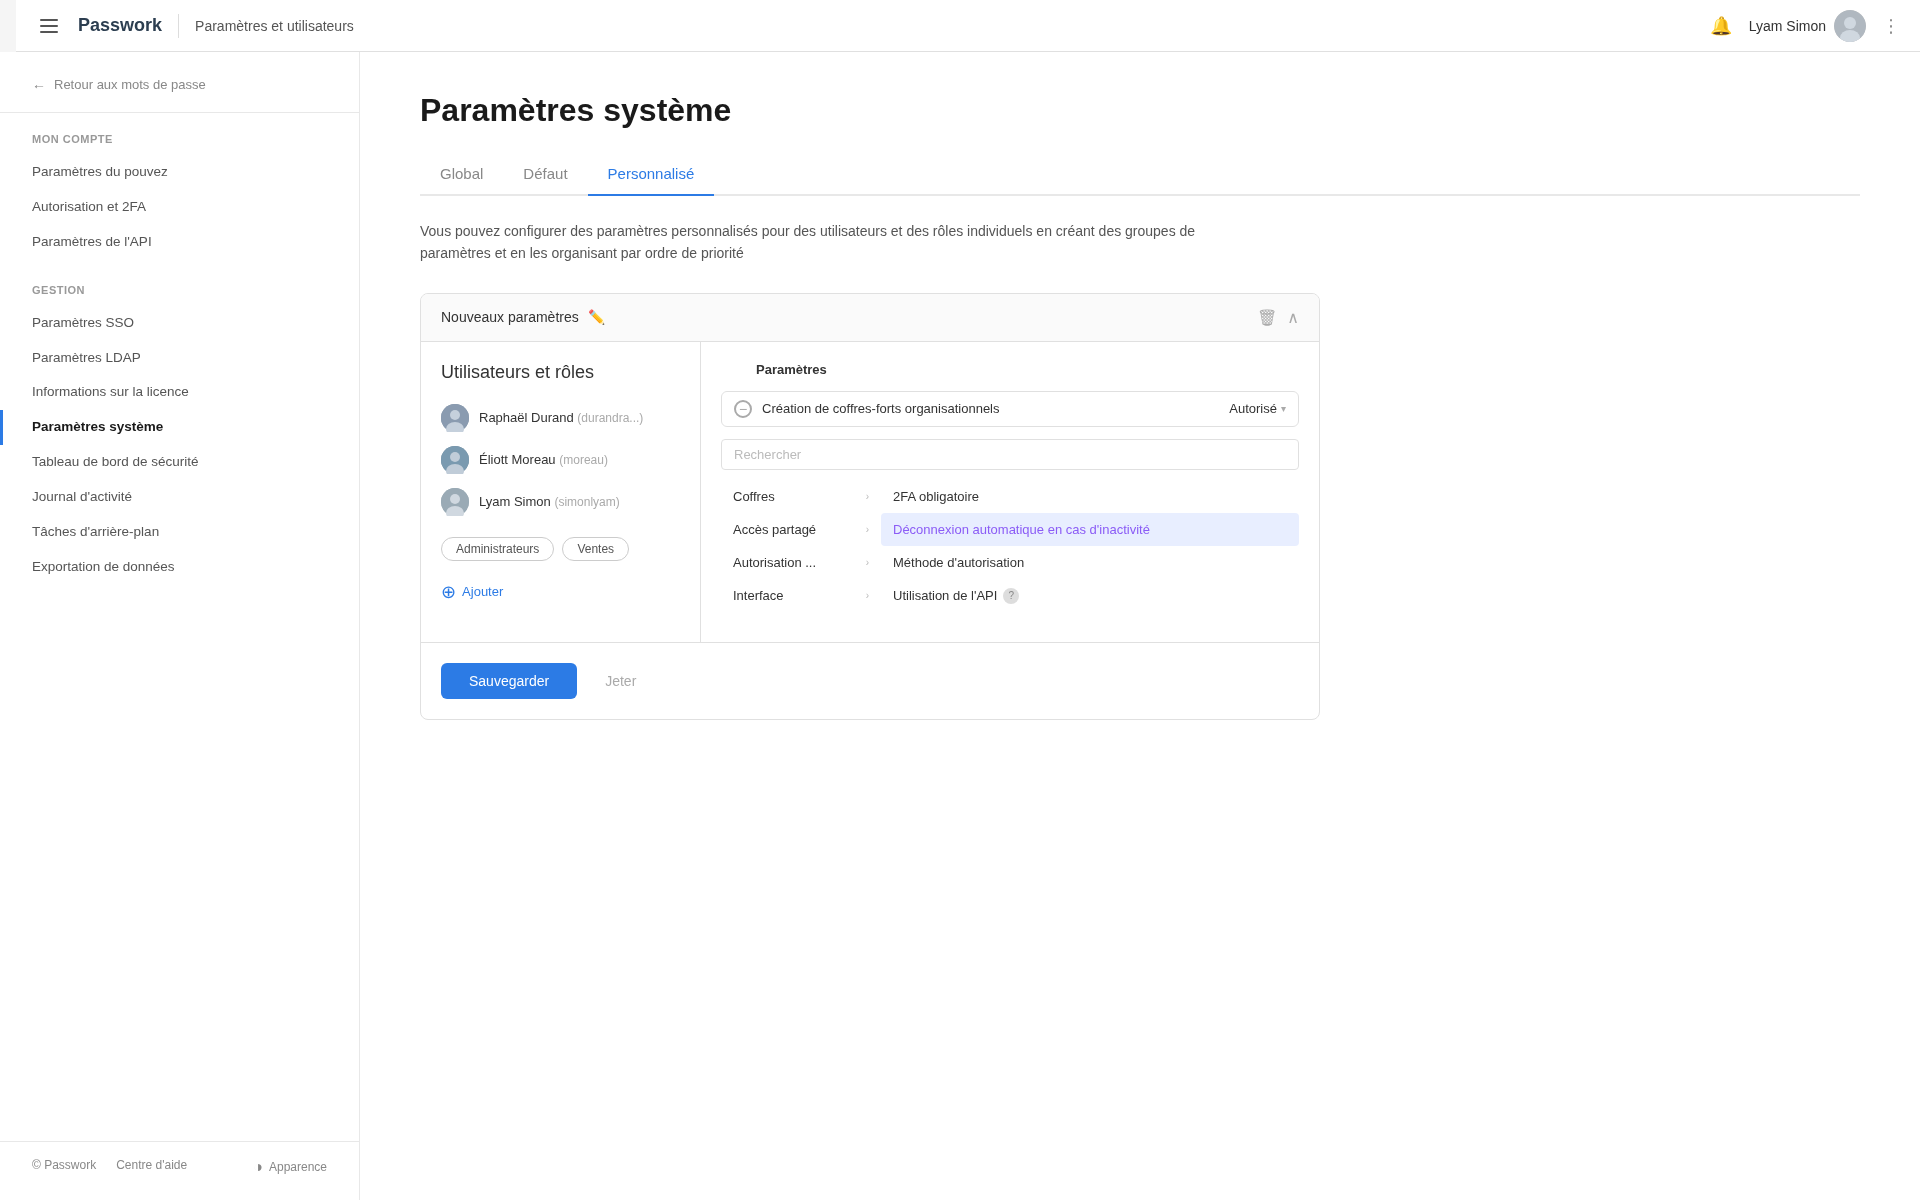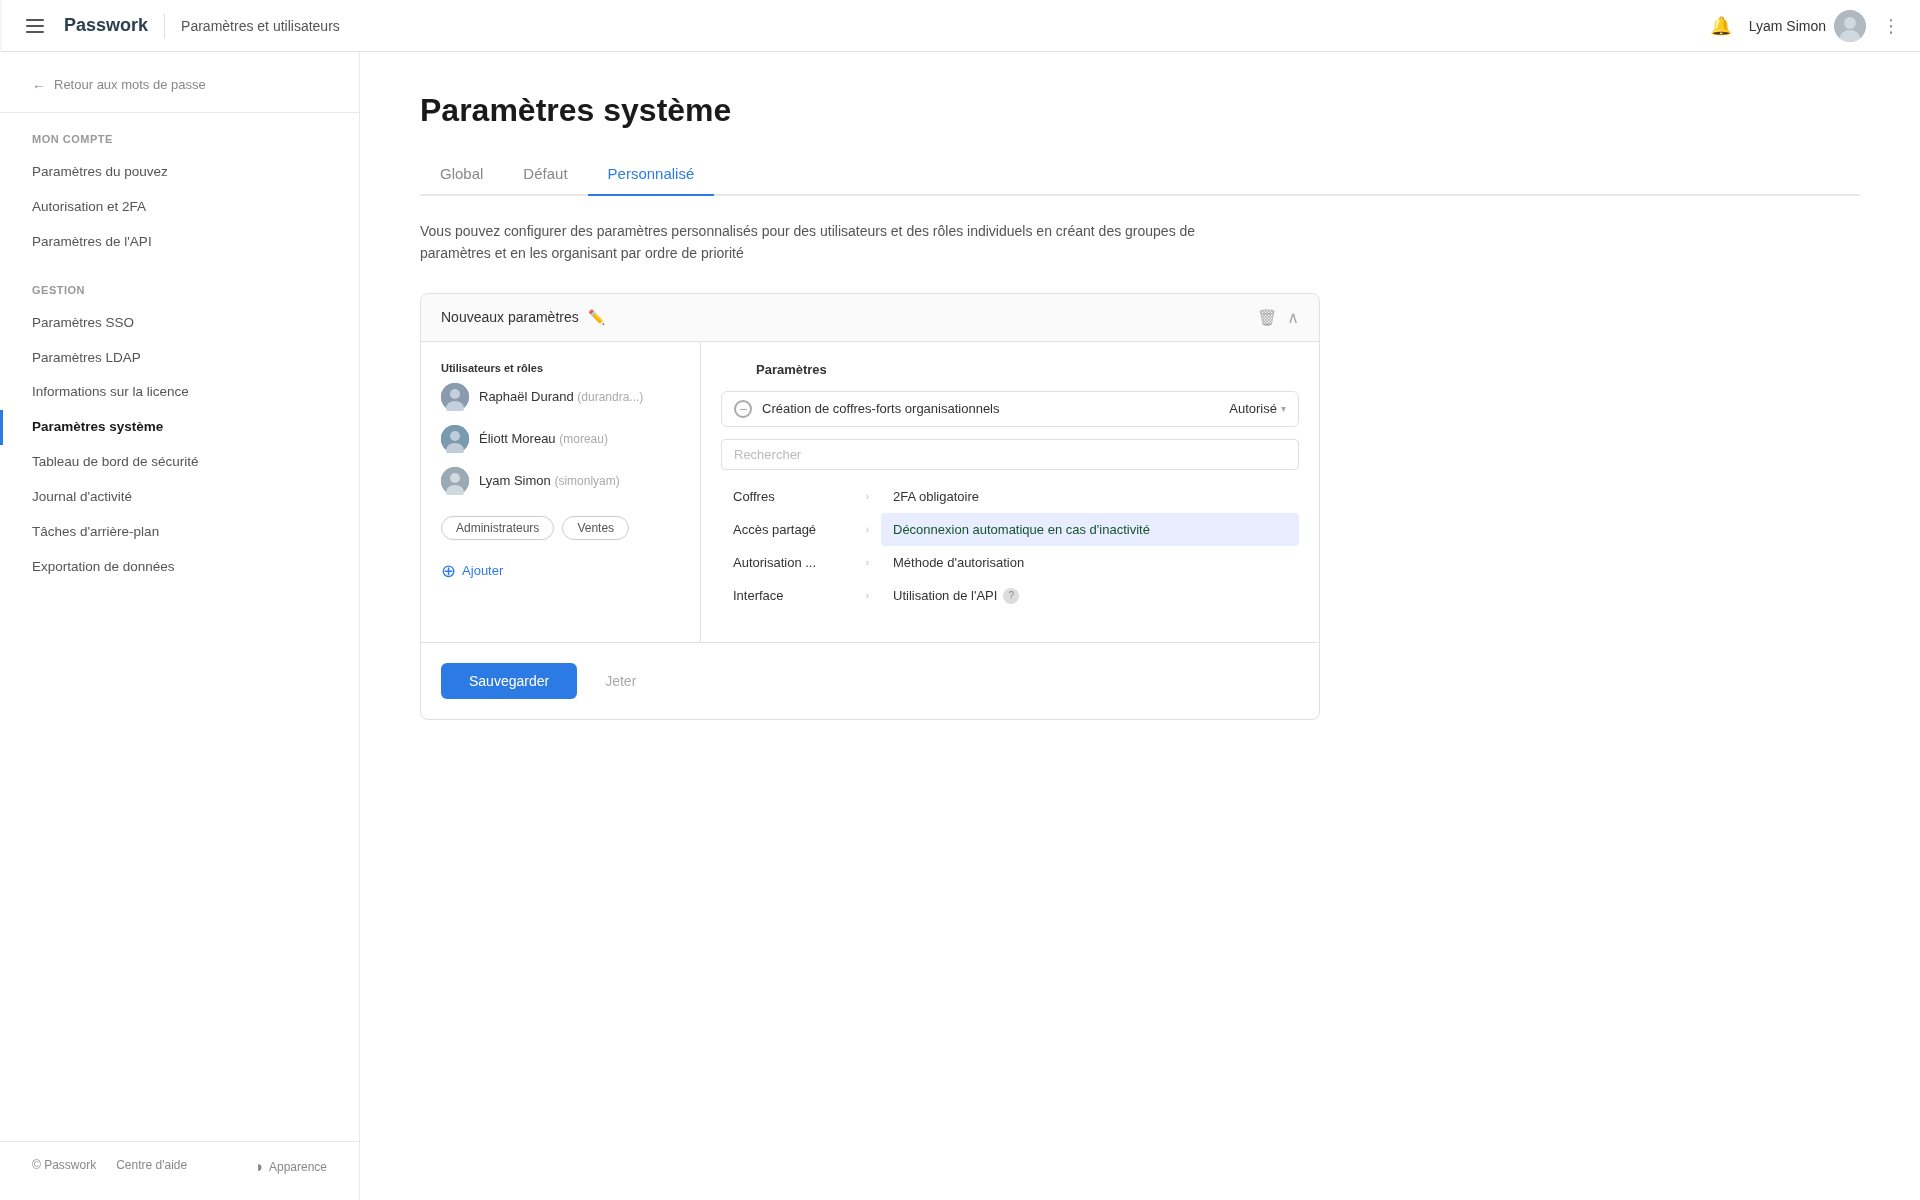--- a/index.html
+++ b/index.html
@@ -2,21 +2,21 @@
 <html><head>
   <meta charset="utf-8">
   <style>
     * { box-sizing: border-box; margin: 0; padding: 0; }
     body { font-family: -apple-system, BlinkMacSystemFont, 'Segoe UI', sans-serif; background: #f5f5f5; color: #333; font-size: 14px; }
 
     
     .navbar {
       display: flex; align-items: center; justify-content: space-between;
       background: #fff; border-bottom: 1px solid #e0e0e0;
-      padding: 0 20px; height: 52px; position: fixed; top: 0; left: 2px; right: 0; z-index: 100;
+      padding: 0 20px; height: 52px; position: fixed; top: 0; left: 16px; right: 0; z-index: 100;
     }
     .navbar-left { display: flex; align-items: center; gap: 16px; }
     .navbar-hamburger { display: flex; flex-direction: column; gap: 4px; cursor: pointer; padding: 4px; }
     .navbar-hamburger span { display: block; width: 18px; height: 2px; background: #555; border-radius: 1px; }
     .navbar-brand { font-size: 18px; font-weight: 700; color: #2c3e50; }
     .navbar-divider { width: 1px; height: 24px; background: #ddd; }
     .navbar-title { color: #555; font-size: 14px; }
     .navbar-right { display: flex; align-items: center; gap: 16px; }
     .navbar-bell { font-size: 18px; color: #888; cursor: pointer; }
     .navbar-user { display: flex; align-items: center; gap: 8px; cursor: pointer; }
@@ -64,21 +64,21 @@
     .edit-icon { color: #aaa; cursor: pointer; font-size: 14px; }
     .card-header-right { display: flex; align-items: center; gap: 10px; }
     .trash-icon { color: #aaa; cursor: pointer; font-size: 16px; }
     .collapse-icon { color: #aaa; cursor: pointer; font-size: 16px; }
 
     
     .card-body { display: flex; min-height: 300px; }
 
     
     .users-panel { width: 280px; min-width: 280px; padding: 20px; border-right: 1px solid #e0e0e0; }
-    .users-panel-title { font-size: 11px; font-weight: 700; color: #333; margin-bottom: 2px; }
+    .users-panel-title { font-size: 18px; font-weight: 400; color: #333; margin-bottom: 14px; }
     .user-item { display: flex; align-items: center; gap: 10px; padding: 7px 0; font-size: 13px; color: #333; }
     .user-avatar { width: 28px; height: 28px; border-radius: 50%; background: #c0c8d0; display: flex; align-items: center; justify-content: center; font-size: 10px; color: #fff; font-weight: 600; flex-shrink: 0; }
     .role-tags { display: flex; flex-wrap: wrap; gap: 8px; margin: 14px 0; }
     .role-tag { border: 1px solid #ccc; border-radius: 16px; padding: 4px 14px; font-size: 12px; color: #555; cursor: pointer; }
     .add-btn { display: flex; align-items: center; gap: 6px; color: #2c7be5; font-size: 13px; cursor: pointer; padding: 8px 0; margin-top: 8px; }
 
     
     .params-panel { flex: 1; padding: 20px; }
     .params-panel-title { font-size: 13px; font-weight: 700; color: #333; margin-bottom: 14px; padding-left: 35px; }
 
@@ -95,21 +95,21 @@
 
     
     .params-list { display: flex; gap: 0; }
     .params-categories { width: 160px; flex-shrink: 0; }
     .params-options { flex: 1; }
 
     .category-item { display: flex; align-items: center; justify-content: space-between; padding: 9px 12px; font-size: 13px; color: #333; cursor: pointer; border-radius: 4px; }
     .category-chevron { color: #bbb; font-size: 10px; }
 
     .option-item { padding: 9px 12px; font-size: 13px; color: #333; cursor: pointer; border-radius: 4px; display: flex; align-items: center; gap: 6px; }
-    .option-item.highlighted { background: #e8eeff; color: #14532d; }
+    .option-item.highlighted { background: #e8eeff; color: #8b5cf6; }
     .option-help { width: 16px; height: 16px; border-radius: 50%; background: #ddd; display: flex; align-items: center; justify-content: center; font-size: 10px; color: #888; cursor: pointer; flex-shrink: 0; }
 
     
     .card-footer { padding: 20px; display: flex; gap: 14px; align-items: center; border-top: 1px solid #e0e0e0; }
     .btn-save { background: #2c7be5; color: #fff; border: none; border-radius: 6px; padding: 10px 28px; font-size: 14px; font-weight: 500; cursor: pointer; }
     .btn-cancel { background: none; border: none; color: #aaa; font-size: 14px; cursor: pointer; padding: 10px 14px; }
   </style>
 </head>
 <body>
 

